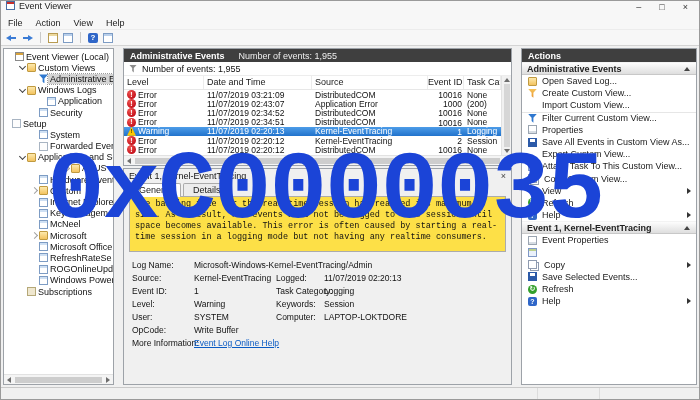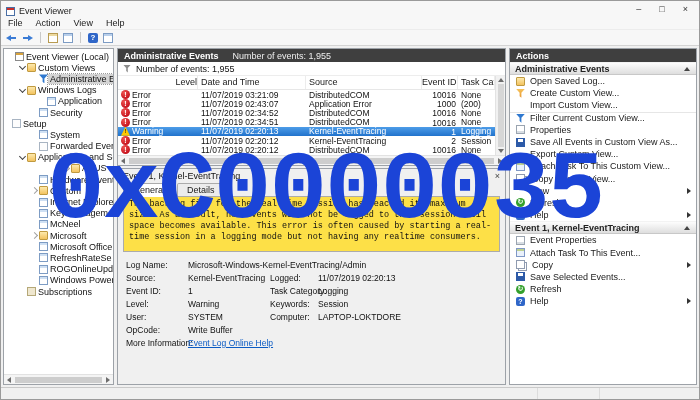--- a/index.html
+++ b/index.html
@@ -1,42 +1,42 @@
 <!DOCTYPE html>
 <html><head>
 <meta charset="utf-8">
 <style>
   * { box-sizing: border-box; margin: 0; padding: 0; }
   html,body { width:700px; height:400px; }
   body { font-family:"Liberation Sans",sans-serif; background:#e8e8e8; position:relative; overflow:hidden; }
   .window { position:absolute; inset:0; border:1px solid #9a9a9a; background:#f7f7f7; display:flex; flex-direction:column; }
 
   
-  .titlebar { height:15px; display:flex; align-items:flex-end; padding:0 5px; background:#f7f7f7; flex:none; }
+  .titlebar { height:15px; display:flex; align-items:flex-start; padding:0 5px; background:#f7f7f7; flex:none; }
   .appicon { width:9px; height:9px; background:#fff; border:1px solid #4a6fa5; box-shadow:inset 0 2px 0 #c9302c; margin-right:4px; flex:none; }
   .title { font-size:9px; color:#222; flex:1; }
   .wcontrols { display:flex; gap:18px; padding-right:8px; font-size:9px; color:#333; }
   .wbtn { cursor:default; line-height:13px; }
 
   
   .menubar { height:13px; display:flex; gap:13px; align-items:center; padding:0 7px; font-size:9px; color:#222; background:#f7f7f7; flex:none; }
   .toolbar { height:17px; display:flex; align-items:center; gap:5px; padding:0 5px; background:#f7f7f7; border-top:1px solid #ececec; border-bottom:1px solid #d4d4d4; flex:none; }
   .tico { width:11px; height:10px; position:relative; display:inline-block; }
   .tsep { width:1px; height:11px; background:#c9c9c9; margin:0 2px; }
   .back-icon::before { content:""; position:absolute; left:0; top:2px; border-top:3px solid transparent; border-bottom:3px solid transparent; border-right:5px solid #3a7bd5; }
   .back-icon::after { content:""; position:absolute; left:5px; top:4px; width:5px; height:2px; background:#3a7bd5; }
   .forward-icon::before { content:""; position:absolute; right:0; top:2px; border-top:3px solid transparent; border-bottom:3px solid transparent; border-left:5px solid #3a7bd5; }
   .forward-icon::after { content:""; position:absolute; right:5px; top:4px; width:5px; height:2px; background:#3a7bd5; }
   .show-tree-icon { width:10px; background:#fff; border:1px solid #b89b52; box-shadow:inset 0 2px 0 #ecd9a0; }
   .window-icon, .panel-icon { width:10px; background:#fff; border:1px solid #7d9cc4; box-shadow:inset 0 2px 0 #b9d0ec; }
   .thelp-icon { width:10px; background:#2f66c8; border-radius:2px; }
   .thelp-icon::after { content:"?"; position:absolute; left:0; right:0; top:0; text-align:center; color:#fff; font:bold 8px/10px "Liberation Sans",sans-serif; }
 
   
-  .main { flex:1; display:flex; gap:3px; padding:2px; background:#f0f0f0; min-height:0; }
+  .main { flex:1; display:flex; gap:9px; padding:2px; background:#f0f0f0; min-height:0; }
   .pane { background:#fff; border:1px solid #9da2a8; }
 
   
   .tree-pane { width:111px; flex:none; display:flex; flex-direction:column; overflow:hidden; }
   .tree { flex:1; overflow:hidden; padding-top:2px; }
   .tree-row { height:11.2px; display:flex; align-items:center; font-size:9px; white-space:nowrap; overflow:hidden; color:#111; }
   .expander { width:7px; height:7px; flex:none; margin-right:1px; position:relative; }
   .chev-down::after { content:""; position:absolute; left:1px; top:0; width:4px; height:4px; border-right:1.2px solid #444; border-bottom:1.2px solid #444; transform:rotate(45deg); }
   .chev-right::after { content:""; position:absolute; left:1px; top:1px; width:4px; height:4px; border-right:1.2px solid #a0a0a0; border-bottom:1.2px solid #a0a0a0; transform:rotate(-45deg); }
   .tree-label { overflow:hidden; white-space:nowrap; padding:0 2px; }
@@ -52,21 +52,21 @@
   .list-block { height:118px; flex:none; display:flex; flex-direction:column; overflow:hidden; }
   .darkbar { height:13px; flex:none; background:#3f3f3f; color:#fff; display:flex; align-items:center; padding:0 6px; font-size:9px; }
   .darkbar .t { font-weight:bold; }
   .darkbar .c { margin-left:14px; color:#efefef; }
   .filterbar { height:14px; flex:none; display:flex; align-items:center; gap:5px; padding:0 5px; font-size:9px; color:#111; border-bottom:1px solid #ededed; background:#fff; }
   .filter-small-icon { width:8px; height:8px; background:#8d8d8d; clip-path:polygon(0 0,100% 0,60% 45%,60% 100%,40% 82%,40% 45%); }
   .list-mid { flex:1; display:flex; min-height:0; }
   .list-left { flex:1; display:flex; flex-direction:column; min-width:0; }
   .cols { height:14px; flex:none; display:flex; font-size:9px; color:#1a1a1a; border-bottom:1px solid #e7e7e7; }
   .cols > div { border-right:1px solid #ececec; padding:1px 0 0 3px; white-space:nowrap; overflow:hidden; }
-  .col-level { width:80px; flex:none;text-align:right; }
+  .col-level { width:80px; flex:none; }
   .col-date { width:108px; flex:none; }
   .col-source { width:116px; flex:none; }
   .col-id { width:36px; flex:none; text-align:right; padding:1px 2px 0 0 !important; }
   .col-task { flex:1; }
   .rows { flex:1; overflow:hidden; }
   .lrow { height:9.2px; display:flex; align-items:center; font-size:8.5px; color:#111; white-space:nowrap; }
   .lrow > div { overflow:hidden; white-space:nowrap; padding-left:3px; }
   .lrow .lvl { display:flex; align-items:center; gap:2px; }
   .lrow.selected { background:linear-gradient(#4d9ce8,#2173cc); color:#fff; }
   .vscroll { width:10px; flex:none; background:#f1f1f1; border-left:1px solid #e2e2e2; display:flex; flex-direction:column; align-items:center; justify-content:space-between; padding:1px 0; }
@@ -513,21 +513,20 @@
           <div class="sec-header">
             <span>Event 1, Kernel-EventTracing</span>
             <span class="collapse"></span>
           </div>
           <div class="aitem">
             <span class="ico properties-icon"></span>
             <span class="alabel">Event Properties</span>
           </div>
           <div class="aitem">
             <span class="ico task-icon"></span>
-            <span class="alabel">Attach Task To This Event...</span>
           </div>
           <div class="aitem">
             <span class="ico copy-icon"></span>
             <span class="alabel">Copy</span>
             <span class="subarrow"></span>
           </div>
           <div class="aitem">
             <span class="ico save-icon"></span>
             <span class="alabel">Save Selected Events...</span>
           </div>

